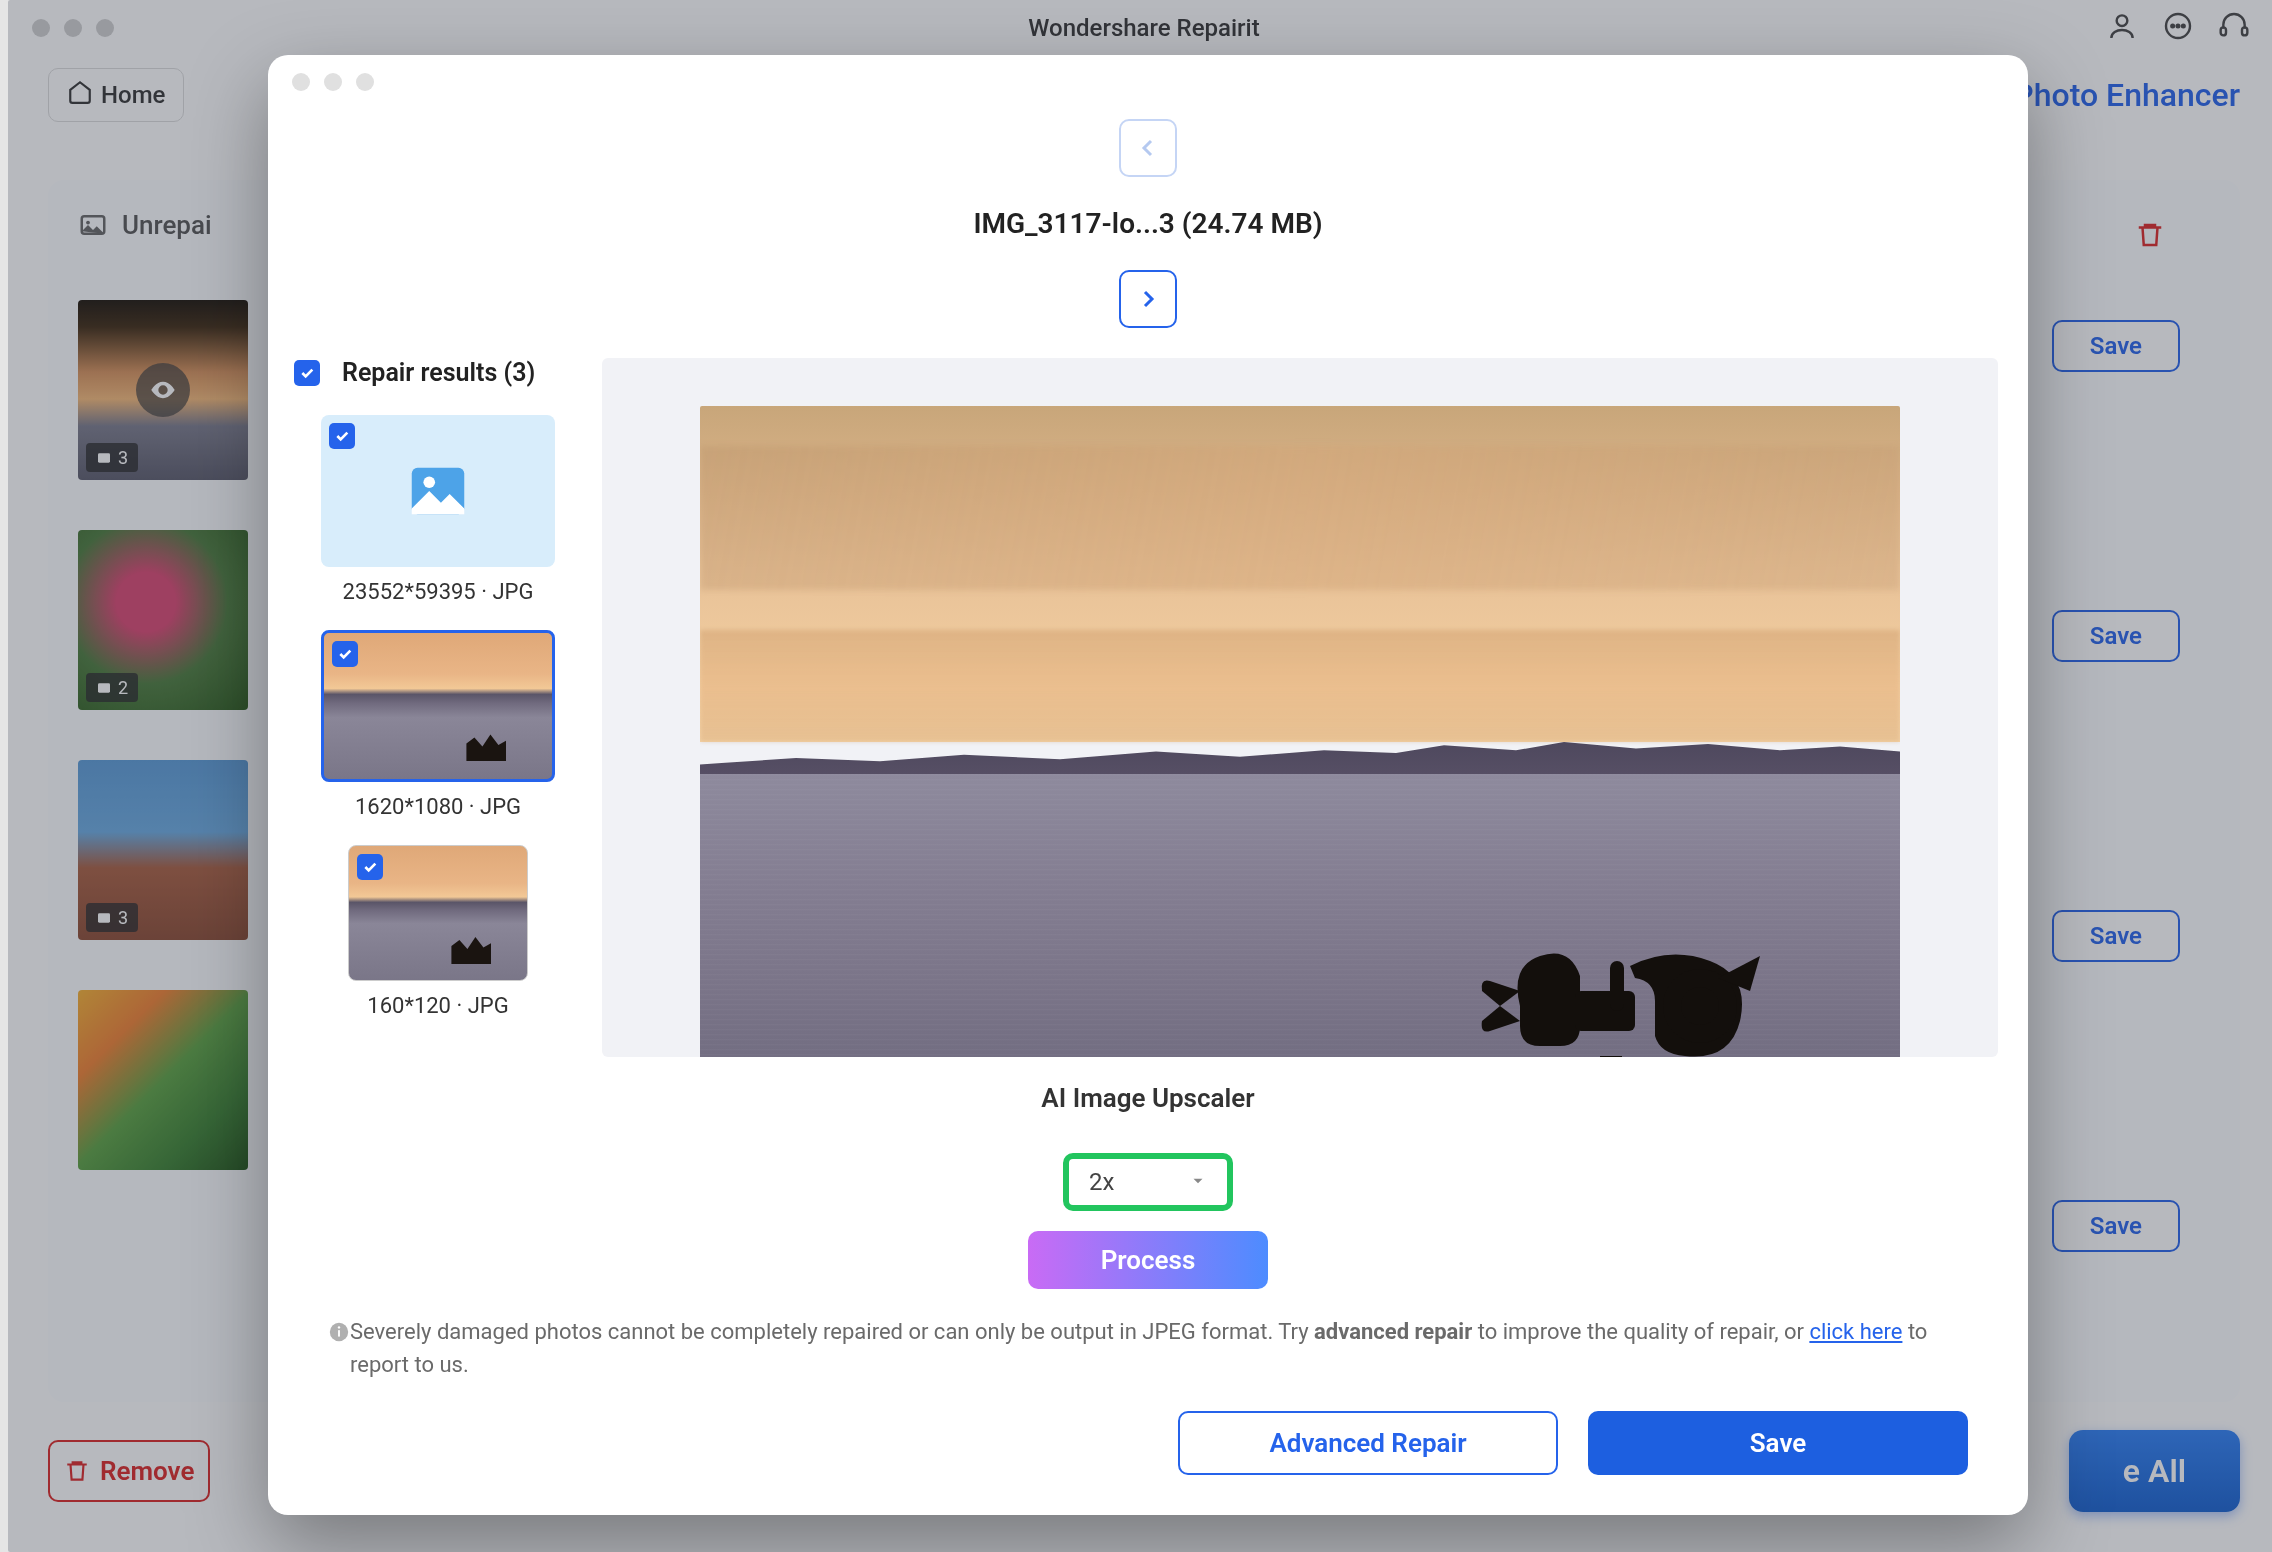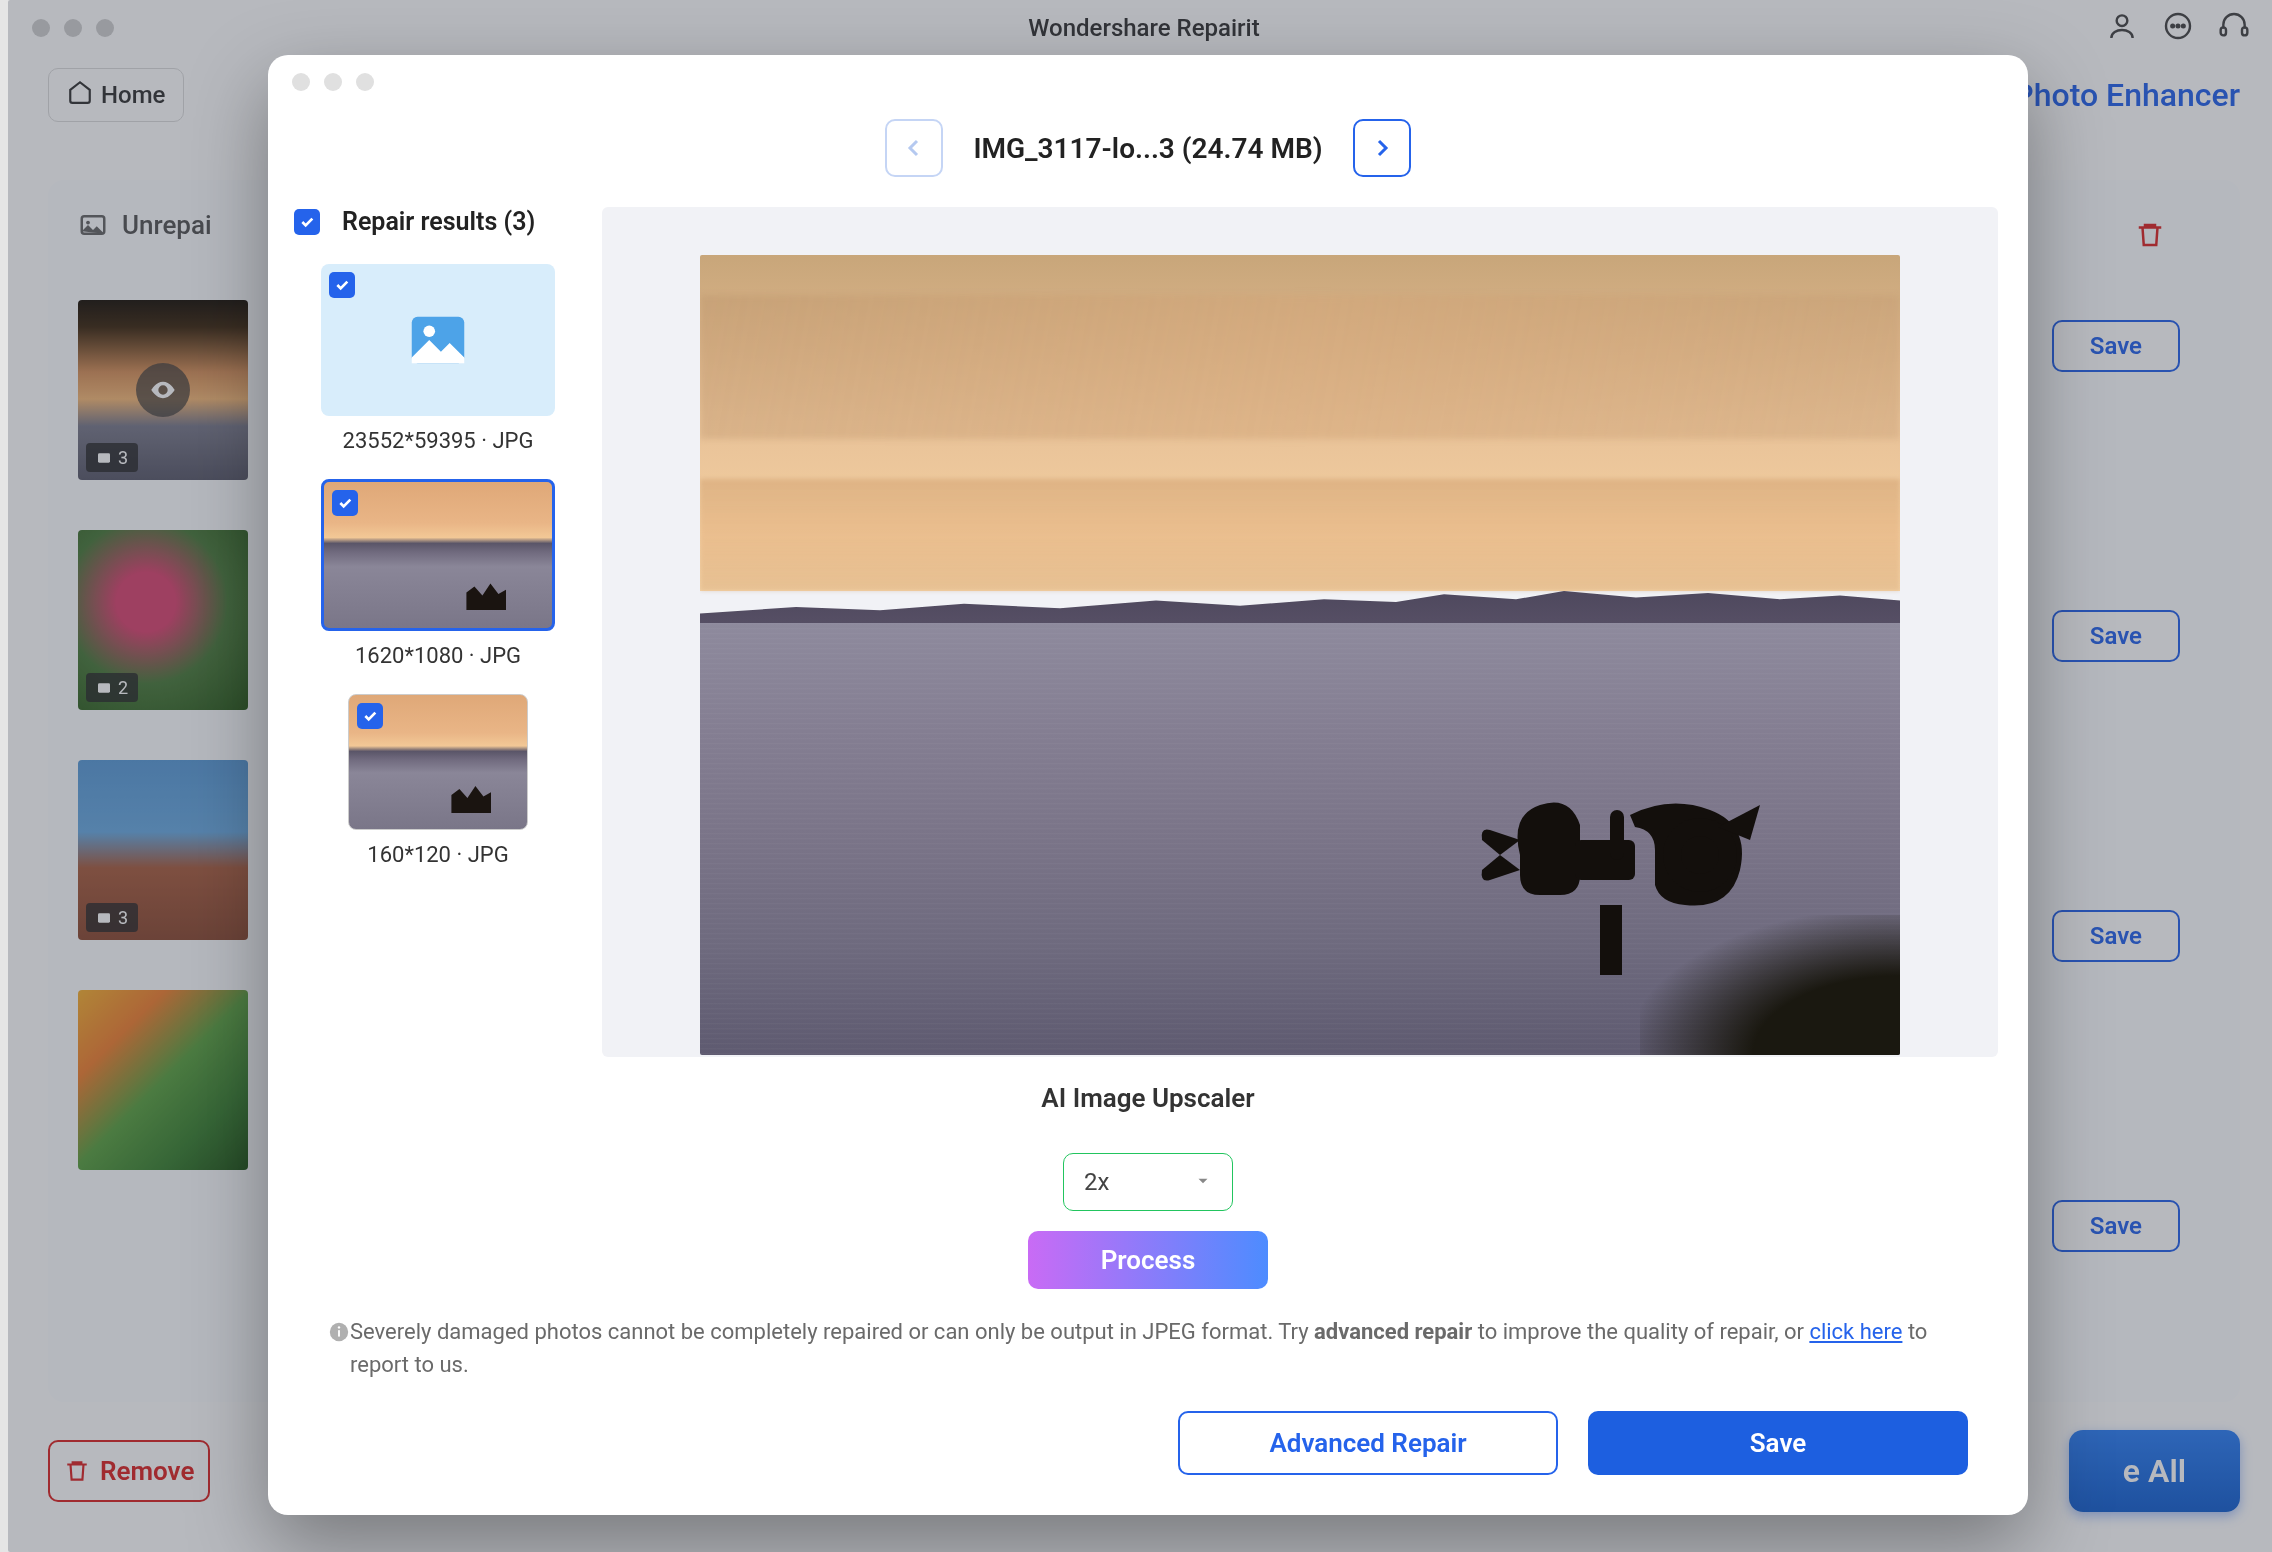--- a/index.html
+++ b/index.html
@@ -36,21 +36,21 @@
 .remove-btn { display: flex; align-items: center; gap: 10px; background: #fff; border: 2px solid #dc2626; color: #dc2626; border-radius: 10px; padding: 14px 14px; font-size: 26px; font-weight: 600; }
 .save-all-btn { margin-left: auto; background: linear-gradient(to bottom, #2d7ff5, #1560d0); border: none; color: #fff; border-radius: 14px; padding: 22px 54px; font-size: 32px; font-weight: 600; box-shadow: 0 4px 12px rgba(37,99,235,0.4); }
 
 .dim-overlay { position: absolute; inset: 0; background: rgba(50,55,70,0.35); }
 
 
 .modal { position: absolute; top: 55px; left: 260px; width: 1760px; height: 1460px; background: #fff; border-radius: 20px; box-shadow: 0 30px 80px rgba(0,0,0,0.35); display: flex; flex-direction: column; overflow: hidden; }
 .modal-traffic { padding: 18px 24px; display: flex; gap: 14px; }
 .modal-traffic .dot { width: 18px; height: 18px; border-radius: 50%; background: #e0e0e0; }
 
-.modal-header { display: flex; align-items: center; justify-content: center; gap: 30px; padding: 10px 0 30px; }
+.modal-header { display: flex; align-items: center; justify-content: center; gap: 30px; padding: 10px 0 30px; flex-direction: column; }
 .nav-btn { width: 58px; height: 58px; border: 2px solid #2563eb; border-radius: 10px; background: #fff; display: flex; align-items: center; justify-content: center; }
 .nav-btn.disabled { border-color: #c5d5f5; }
 .file-title { font-size: 28px; font-weight: 600; color: #222; }
 
 .modal-body { display: flex; flex: 1; padding: 0 30px 0 14px; gap: 20px; overflow: hidden; }
 .sidebar { width: 300px; padding-left: 12px; }
 .results-header { display: flex; align-items: center; gap: 22px; font-size: 25px; font-weight: 600; color: #222; margin-bottom: 28px; }
 .chk { width: 26px; height: 26px; background: #2563eb; border-radius: 5px; display: flex; align-items: center; justify-content: center; flex-shrink: 0; }
 .result-item { margin-bottom: 26px; text-align: center; }
 .result-thumb { width: 234px; height: 152px; border-radius: 8px; position: relative; margin: 0 auto 12px; overflow: hidden; }
@@ -70,21 +70,21 @@
 .mountain-layer { position: absolute; top: 40%; left: 0; right: 0; height: 8%; background: linear-gradient(to bottom, #4a455a 0%, #5a5268 100%); clip-path: polygon(0 60%, 8% 50%, 15% 55%, 22% 45%, 30% 52%, 38% 40%, 45% 48%, 52% 38%, 58% 42%, 62% 30%, 68% 38%, 72% 25%, 78% 35%, 84% 28%, 90% 38%, 95% 32%, 100% 40%, 100% 100%, 0 100%); }
 .water-layer { position: absolute; top: 46%; left: 0; right: 0; bottom: 0; background: linear-gradient(to bottom, #8e8a9d 0%, #847e92 25%, #7a7488 50%, #6e6a7e 75%, #5e5a70 100%); }
 .water-layer::before { content:""; position:absolute; inset:0; background: repeating-linear-gradient(to bottom, rgba(255,255,255,0.04) 0px, transparent 2px, transparent 5px); }
 .sculpture { position: absolute; bottom: 10%; right: 10%; width: 310px; height: 220px; }
 .sculpture svg { width: 100%; height: 100%; }
 .foliage { position: absolute; bottom: 0; right: 0; width: 260px; height: 140px; background: radial-gradient(ellipse at bottom right, #1a1810 40%, transparent 75%); }
 
 .upscaler-bar { display: flex; align-items: center; padding: 26px 60px; gap: 20px; flex-direction: column; }
 .upscaler-title { font-size: 26px; font-weight: 600; color: #333; }
 .spacer { flex: 1; }
-.scale-select { width: 170px; height: 58px; border: 1px solid #22c55e; border-radius: 10px; background: #fff; display: flex; align-items: center; padding: 0 20px; font-size: 24px; color: #444; justify-content: space-between; }
+.scale-select { width: 170px; height: 58px; border: 6px solid #22c55e; border-radius: 10px; background: #fff; display: flex; align-items: center; padding: 0 20px; font-size: 24px; color: #444; justify-content: space-between; }
 .process-btn { width: 240px; height: 58px; border: none; border-radius: 10px; background: linear-gradient(90deg, #c96bf5, #4d8cff); color: #fff; font-size: 26px; font-weight: 600; }
 
 .notice-bar { display: flex; align-items: flex-start; gap: 0; padding: 0 60px 20px; font-size: 22px; color: #6a6a6a; line-height: 1.5; }
 .notice-bar .info-icon { flex-shrink: 0; margin-top: 4px; }
 .notice-bar a { color: #2563eb; text-decoration: underline; }
 
 .modal-footer { display: flex; justify-content: flex-end; gap: 30px; padding: 10px 60px 40px; }
 .adv-repair-btn { width: 380px; height: 64px; border: 2px solid #2563eb; background: #fff; color: #2563eb; border-radius: 10px; font-size: 26px; font-weight: 600; }
 .save-btn { width: 380px; height: 64px; border: none; background: #1d5fe0; color: #fff; border-radius: 10px; font-size: 26px; font-weight: 600; }
 </style>

